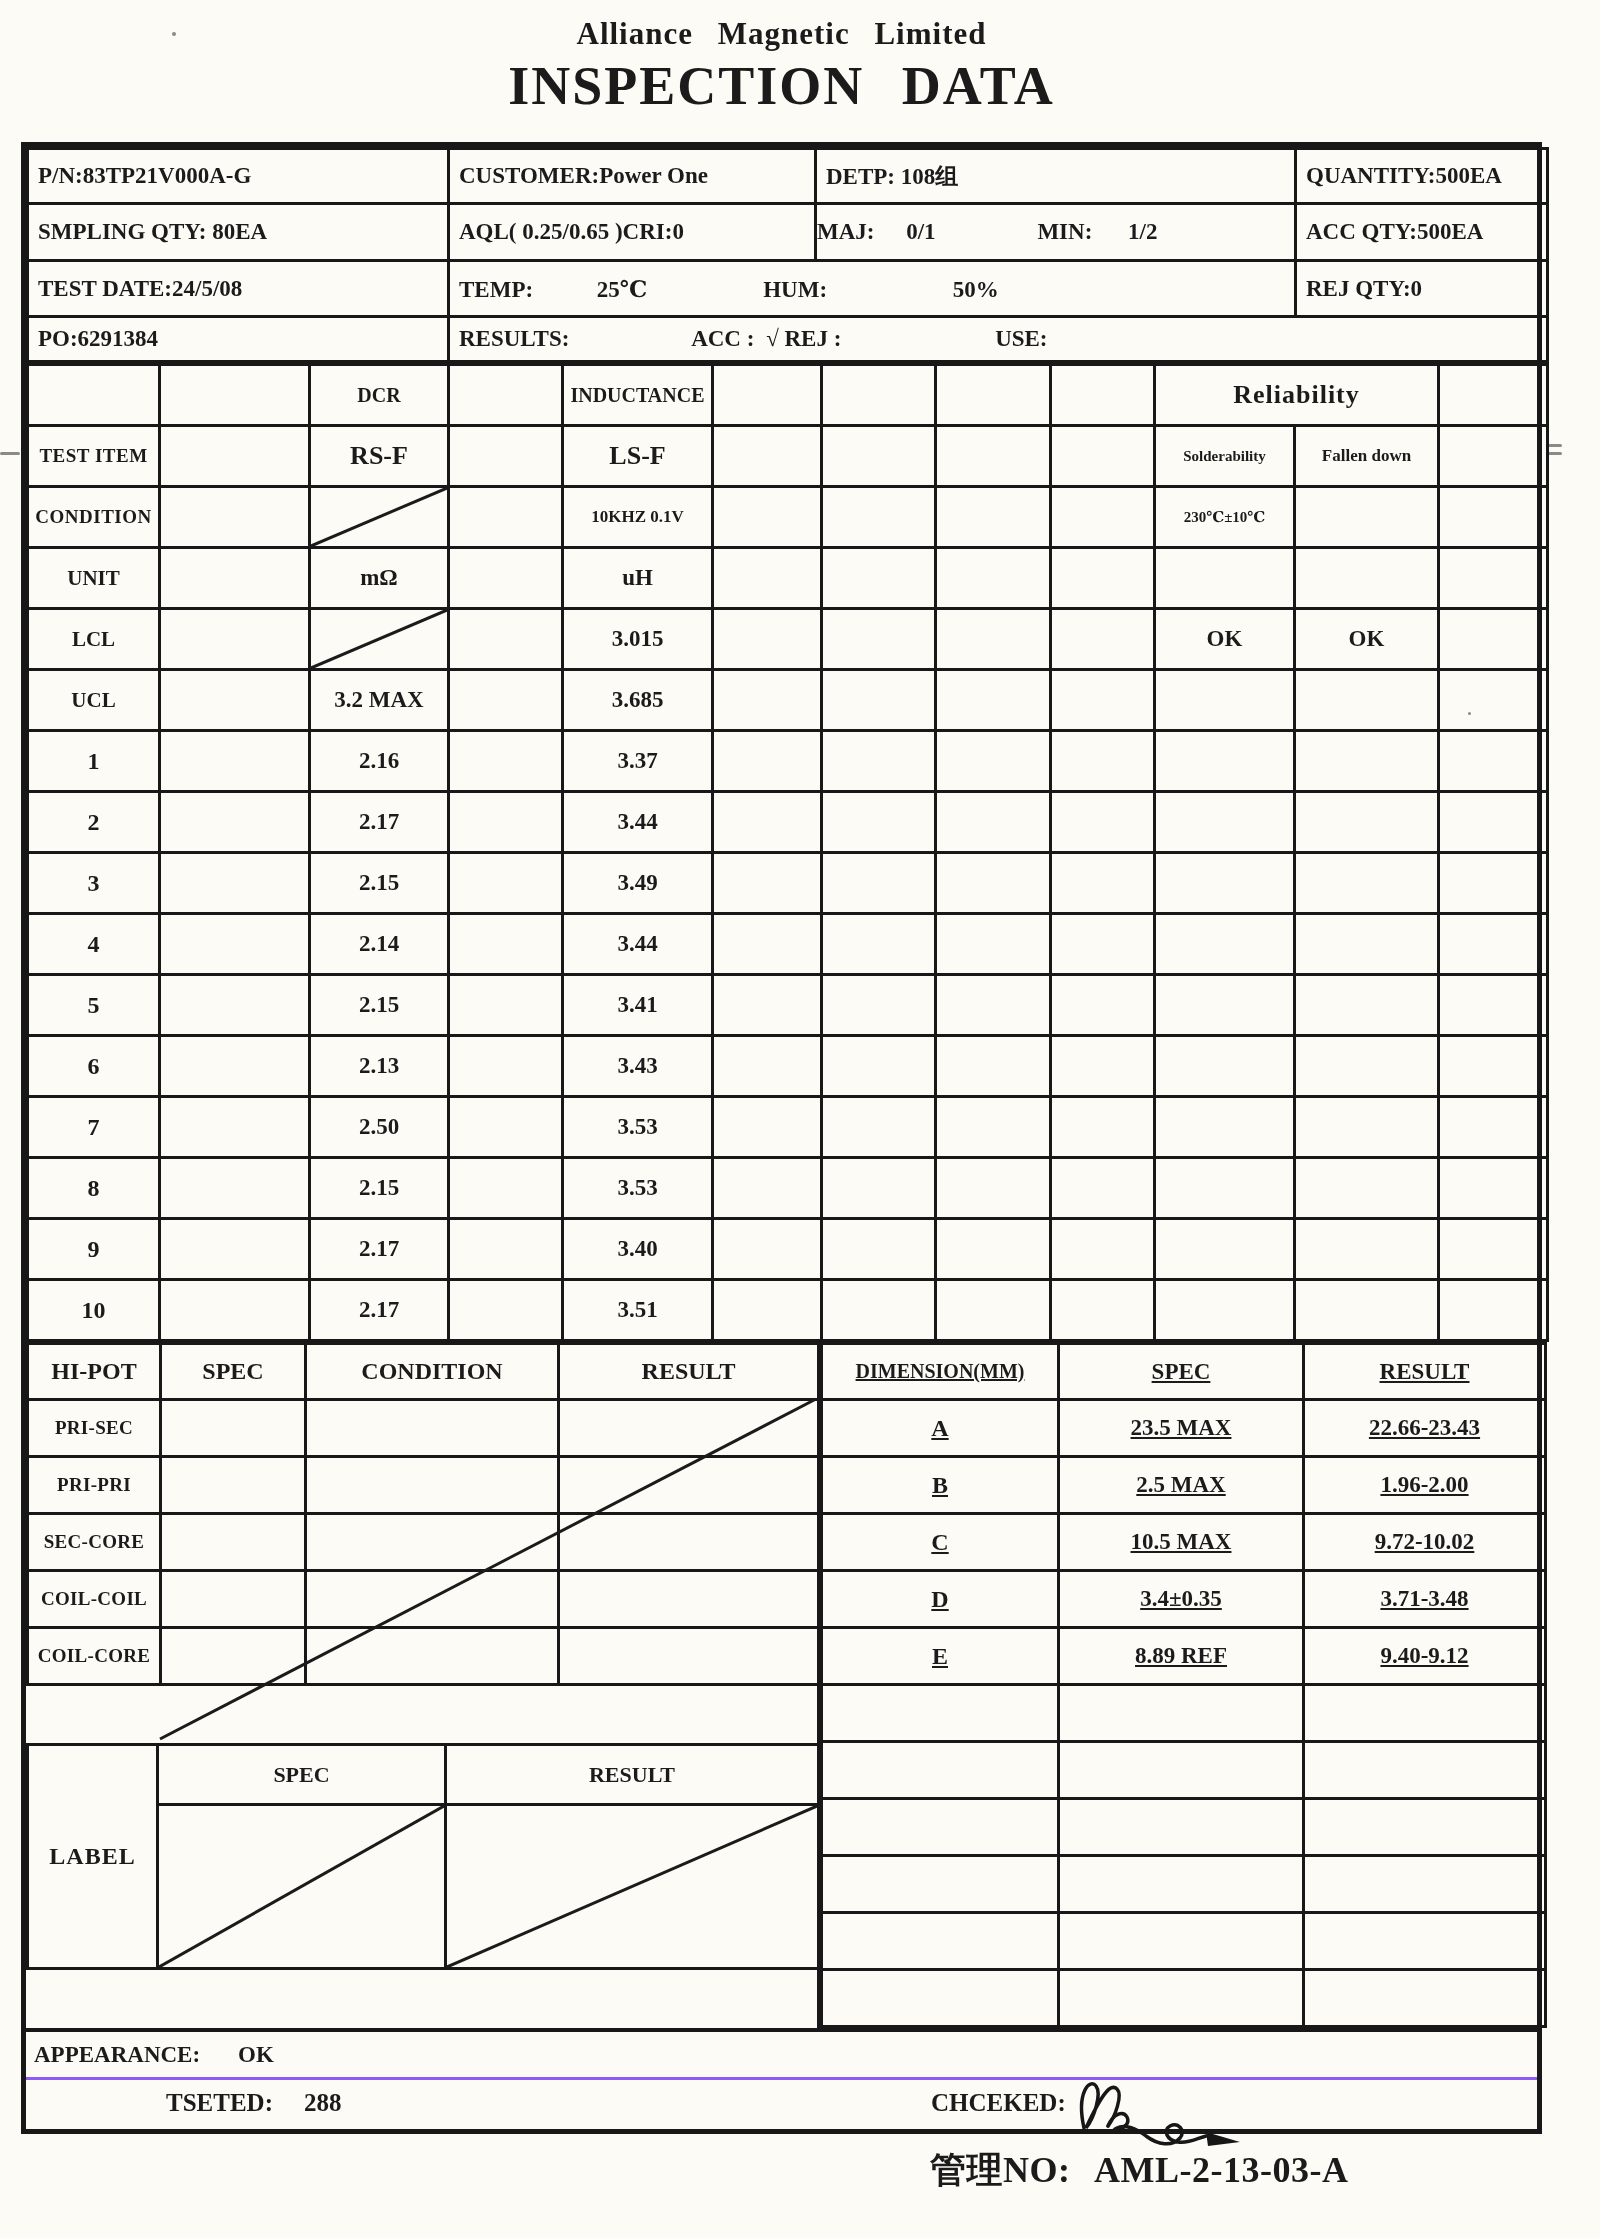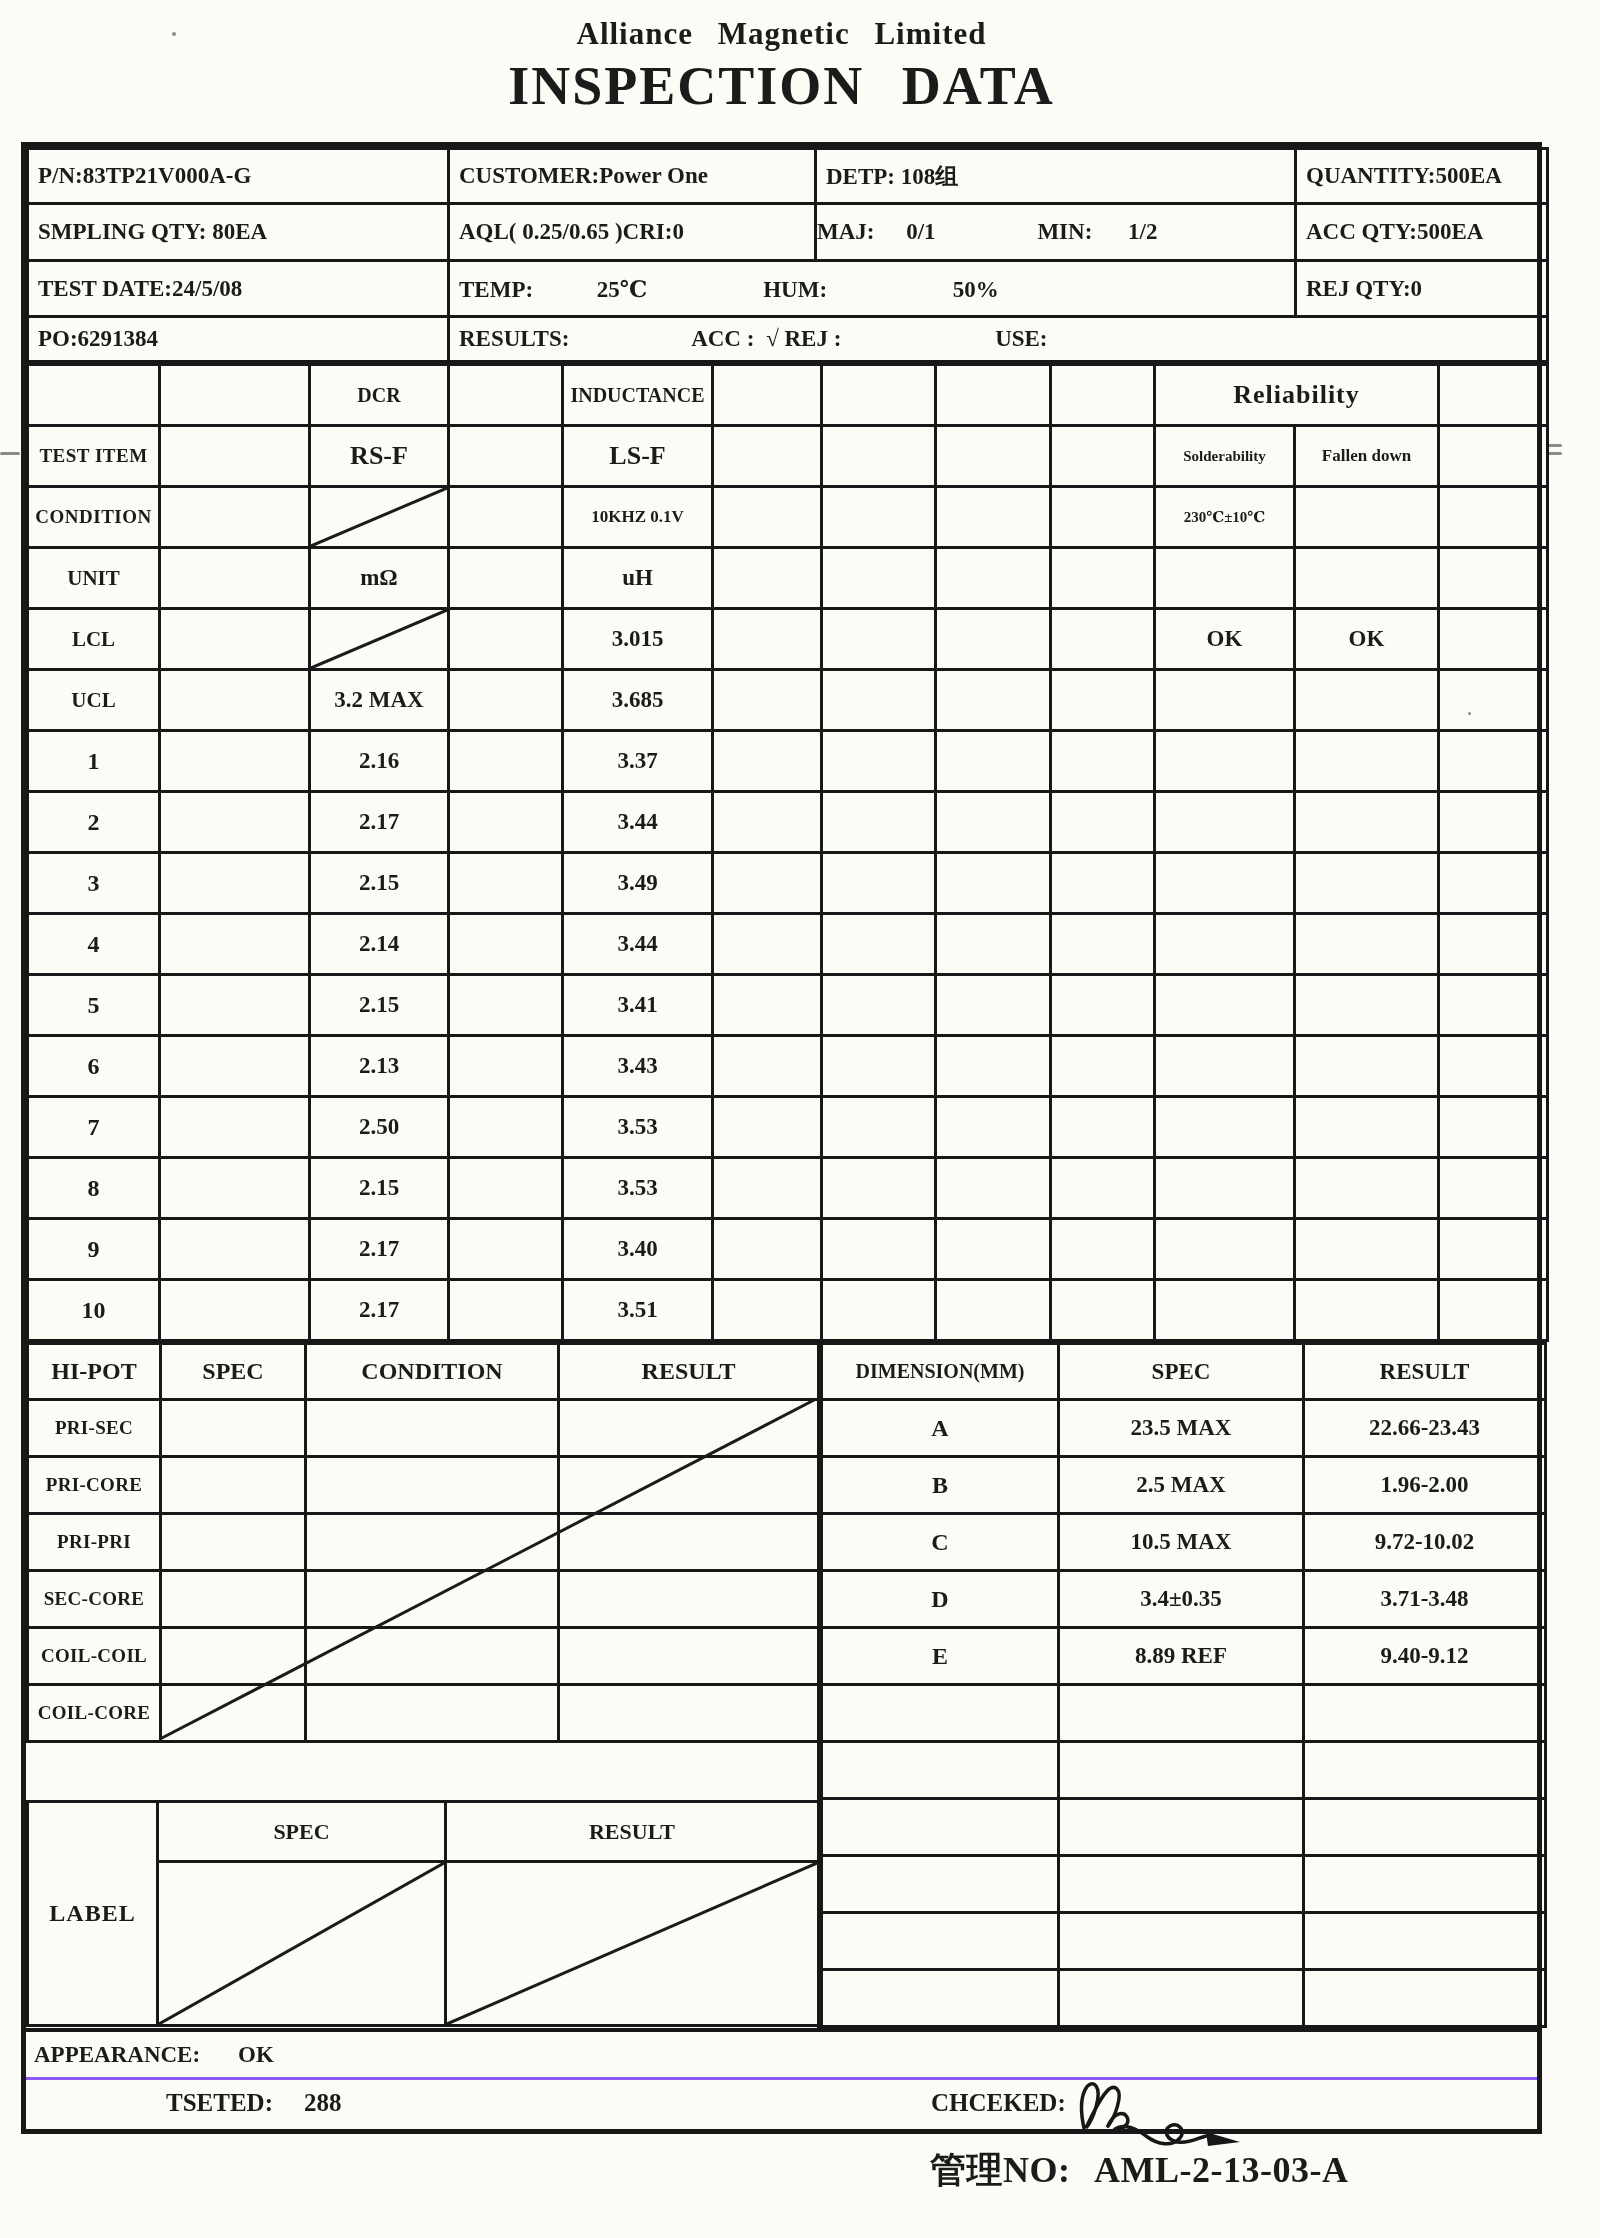--- a/index.html
+++ b/index.html
@@ -39,21 +39,21 @@
   
   .lower{display:flex;align-items:stretch;}
   .lower-left{width:794px;position:relative;border-right:3px solid #181818;box-sizing:border-box;}
   .hipot td{font-size:24px;}
   .hipot .rowlbl{font-size:19px;letter-spacing:0.3px;}
   .hipot-diag{position:absolute;left:0;top:0;pointer-events:none;}
   .hipot-diag line{stroke:#1b1b1b;stroke-width:3px;}
   .gap-band{height:57px;}
   .label-tbl td{font-size:22px;}
   .label-tbl .ttl{font-size:24px;letter-spacing:1px;}
-  .dim{flex:1;}
+  .dim{flex:1;text-decoration:underline;}
   .dim td{font-size:23px;}
   .dim .head{font-size:20px;}
   .dim .itm{font-size:24px;}
   
   .appearance{height:45px;border-top:4px solid #181818;display:flex;align-items:center;font-size:23px;padding-left:8px;}
   .appearance .val{margin-left:38px;}
   .signoff{height:49px;border-top:3px solid #8b5cf6;position:relative;font-size:25px;}
   .tested-label{position:absolute;left:140px;top:9px;}
   .tested-value{position:absolute;left:278px;top:9px;}
   .checked-label{position:absolute;left:905px;top:9px;}
@@ -391,26 +391,20 @@
             </colgroup>
           <tbody>
               <tr class="h56">
             <td>HI-POT</td>
             <td>SPEC</td>
             <td>CONDITION</td>
             <td>RESULT</td>
           </tr>
           <tr class="h57">
                 <td class="rowlbl">PRI-SEC</td>
-                <td class="e"></td>
-                <td class="e"></td>
-                <td class="e"></td>
-              </tr>
-          <tr class="h57">
-                <td class="rowlbl">PRI-CORE</td>
                 <td class="e"></td>
                 <td class="e"></td>
                 <td class="e"></td>
               </tr>
           <tr class="h57">
                 <td class="rowlbl">PRI-PRI</td>
                 <td class="e"></td>
                 <td class="e"></td>
                 <td class="e"></td>
               </tr>

